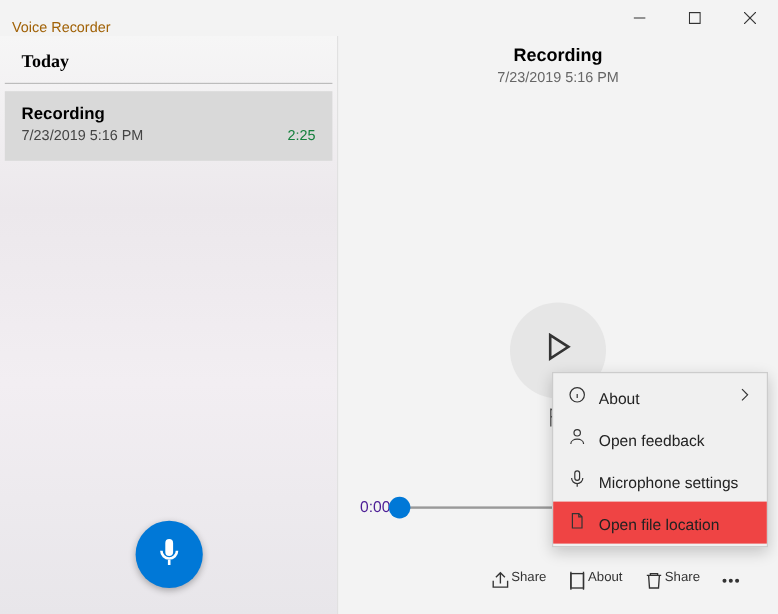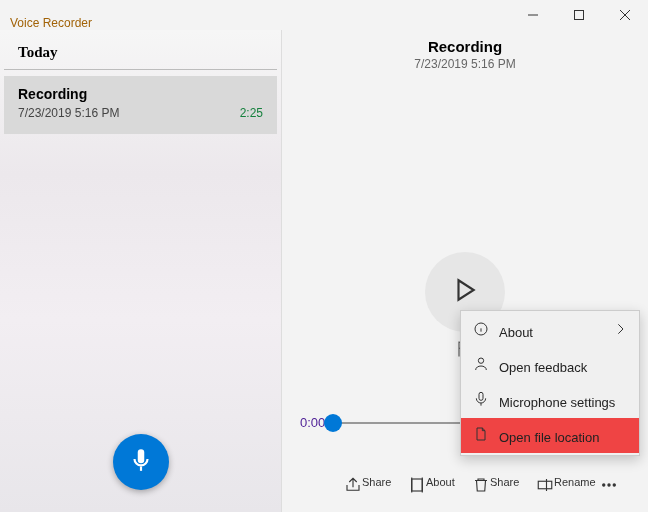--- a/index.html
+++ b/index.html
@@ -124,27 +124,20 @@
                 <line x1="19" y1="2" x2="19" y2="22"></line>
               </svg></span>
           <span>About</span>
         </div>
         <div class="tb-btn">
           <span><svg viewBox="0 0 24 24">
                 <path d="M4 6h16M8 6V4h8v2M6 6l1 14h10l1-14"></path>
               </svg></span>
           <span>Share</span>
         </div>
-        <div class="tb-btn">
-          <span><svg viewBox="0 0 24 24">
-                <rect x="3" y="7" width="18" height="10"></rect>
-                <line x1="14" y1="4" x2="14" y2="20"></line>
-              </svg></span>
-          <span>Rename</span>
-        </div>
         <div class="tb-btn tb-more">
           <span><svg viewBox="0 0 24 24">
                 <circle cx="5" cy="12" r="1.5" fill="#333"></circle>
                 <circle cx="12" cy="12" r="1.5" fill="#333"></circle>
                 <circle cx="19" cy="12" r="1.5" fill="#333"></circle>
               </svg></span>
         </div>
       </div>
       <div class="menu">
         <div class="menu-item">

